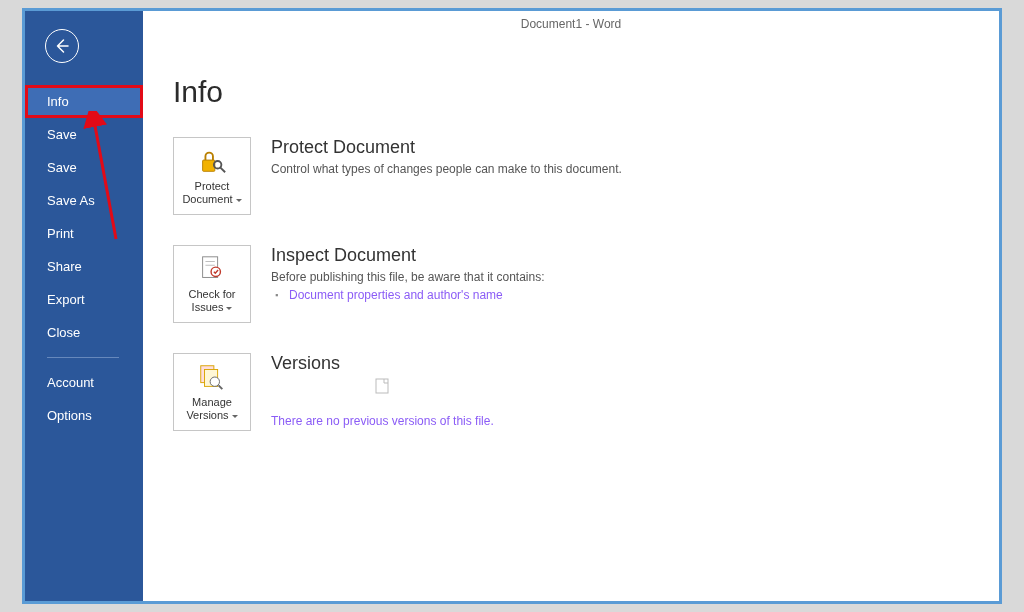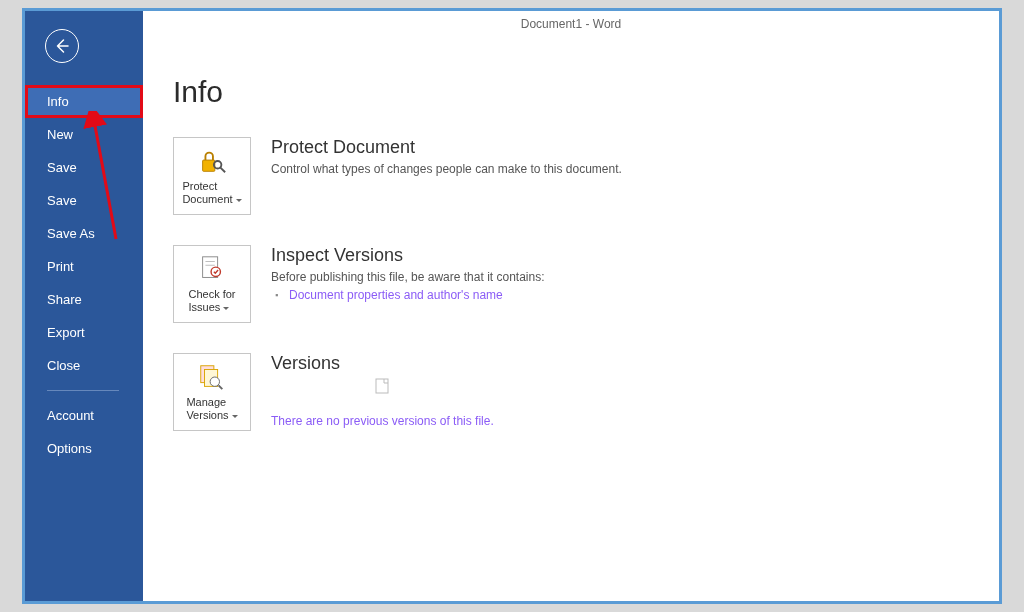--- a/index.html
+++ b/index.html
@@ -88,21 +88,21 @@
       display: flex;
       flex-direction: column;
       align-items: center;
       justify-content: center;
       gap: 4px;
       cursor: pointer;
       background: #fff;
       flex-shrink: 0;
     }
     .action-tile .tile-icon { width: 30px; height: 30px; display: flex; align-items: center; justify-content: center; }
-    .action-tile .tile-label { font-size: 11px; color: #333; line-height: 1.15; position: relative; }
+    .action-tile .tile-label { font-size: 11px; color: #333; text-align: center; line-height: 1.15; position: relative; }
     .tile-label::after {
       content: "";
       display: inline-block;
       border-top: 3px solid #666;
       border-left: 3px solid transparent;
       border-right: 3px solid transparent;
       margin-left: 3px;
       vertical-align: middle;
     }
     
@@ -157,21 +157,20 @@
   <span class="wm" style="left:20px; top:540px"><span class="caret">‹</span> <span>kompiwin</span></span>
   <span class="wm" style="left:360px; top:530px"><span class="caret">‹</span> <span>kompiwin</span></span>
 
   <div class="backstage-sidebar">
     <div class="back-circle">
       <svg viewBox="0 0 24 24">
           <path d="M14 4 L6 12 L14 20 M6 12 H20" stroke="#fff" stroke-width="2" fill="none" stroke-linecap="round" stroke-linejoin="round"></path>
         </svg>
     </div>
     <div class="sidebar-item selected"><span>Info</span></div>
-    <div class="sidebar-item"><span>New</span></div>
     <div class="sidebar-item"><span>Save</span></div>
     <div class="sidebar-item"><span>Save</span></div>
     <div class="sidebar-item"><span>Save As</span></div>
     <div class="sidebar-item"><span>Print</span></div>
     <div class="sidebar-item"><span>Share</span></div>
     <div class="sidebar-item"><span>Export</span></div>
     <div class="sidebar-item"><span>Close</span></div>
     <div class="sidebar-divider"></div>
     <div class="sidebar-item"><span>Account</span></div>
     <div class="sidebar-item"><span>Options</span></div>
@@ -208,21 +207,21 @@
             <line x1="9" y1="8" x2="19" y2="8" stroke="#bbb"></line>
             <line x1="9" y1="12" x2="19" y2="12" stroke="#bbb"></line>
             <circle cx="20" cy="19" r="5" fill="#fff" stroke="#c0392b" stroke-width="1.5"></circle>
             <path d="M18 19 l1.5 1.5 L22.5 17" stroke="#c0392b" stroke-width="1.5" fill="none"></path>
           </svg>
         </div>
         <div class="tile-label" style="white-space:pre-line">Check for
 Issues</div>
       </div>
       <div class="info-text">
-        <div class="section-title">Inspect Versions</div>
+        <div class="section-title">Inspect Document</div>
         <div class="section-desc">Before publishing this file, be aware that it contains:</div>
         <ul>
           <li>Document properties and author's name</li>
         </ul>
       </div>
     </div>
 
     <div class="info-row">
       <div class="action-tile">
         <div class="tile-icon">

